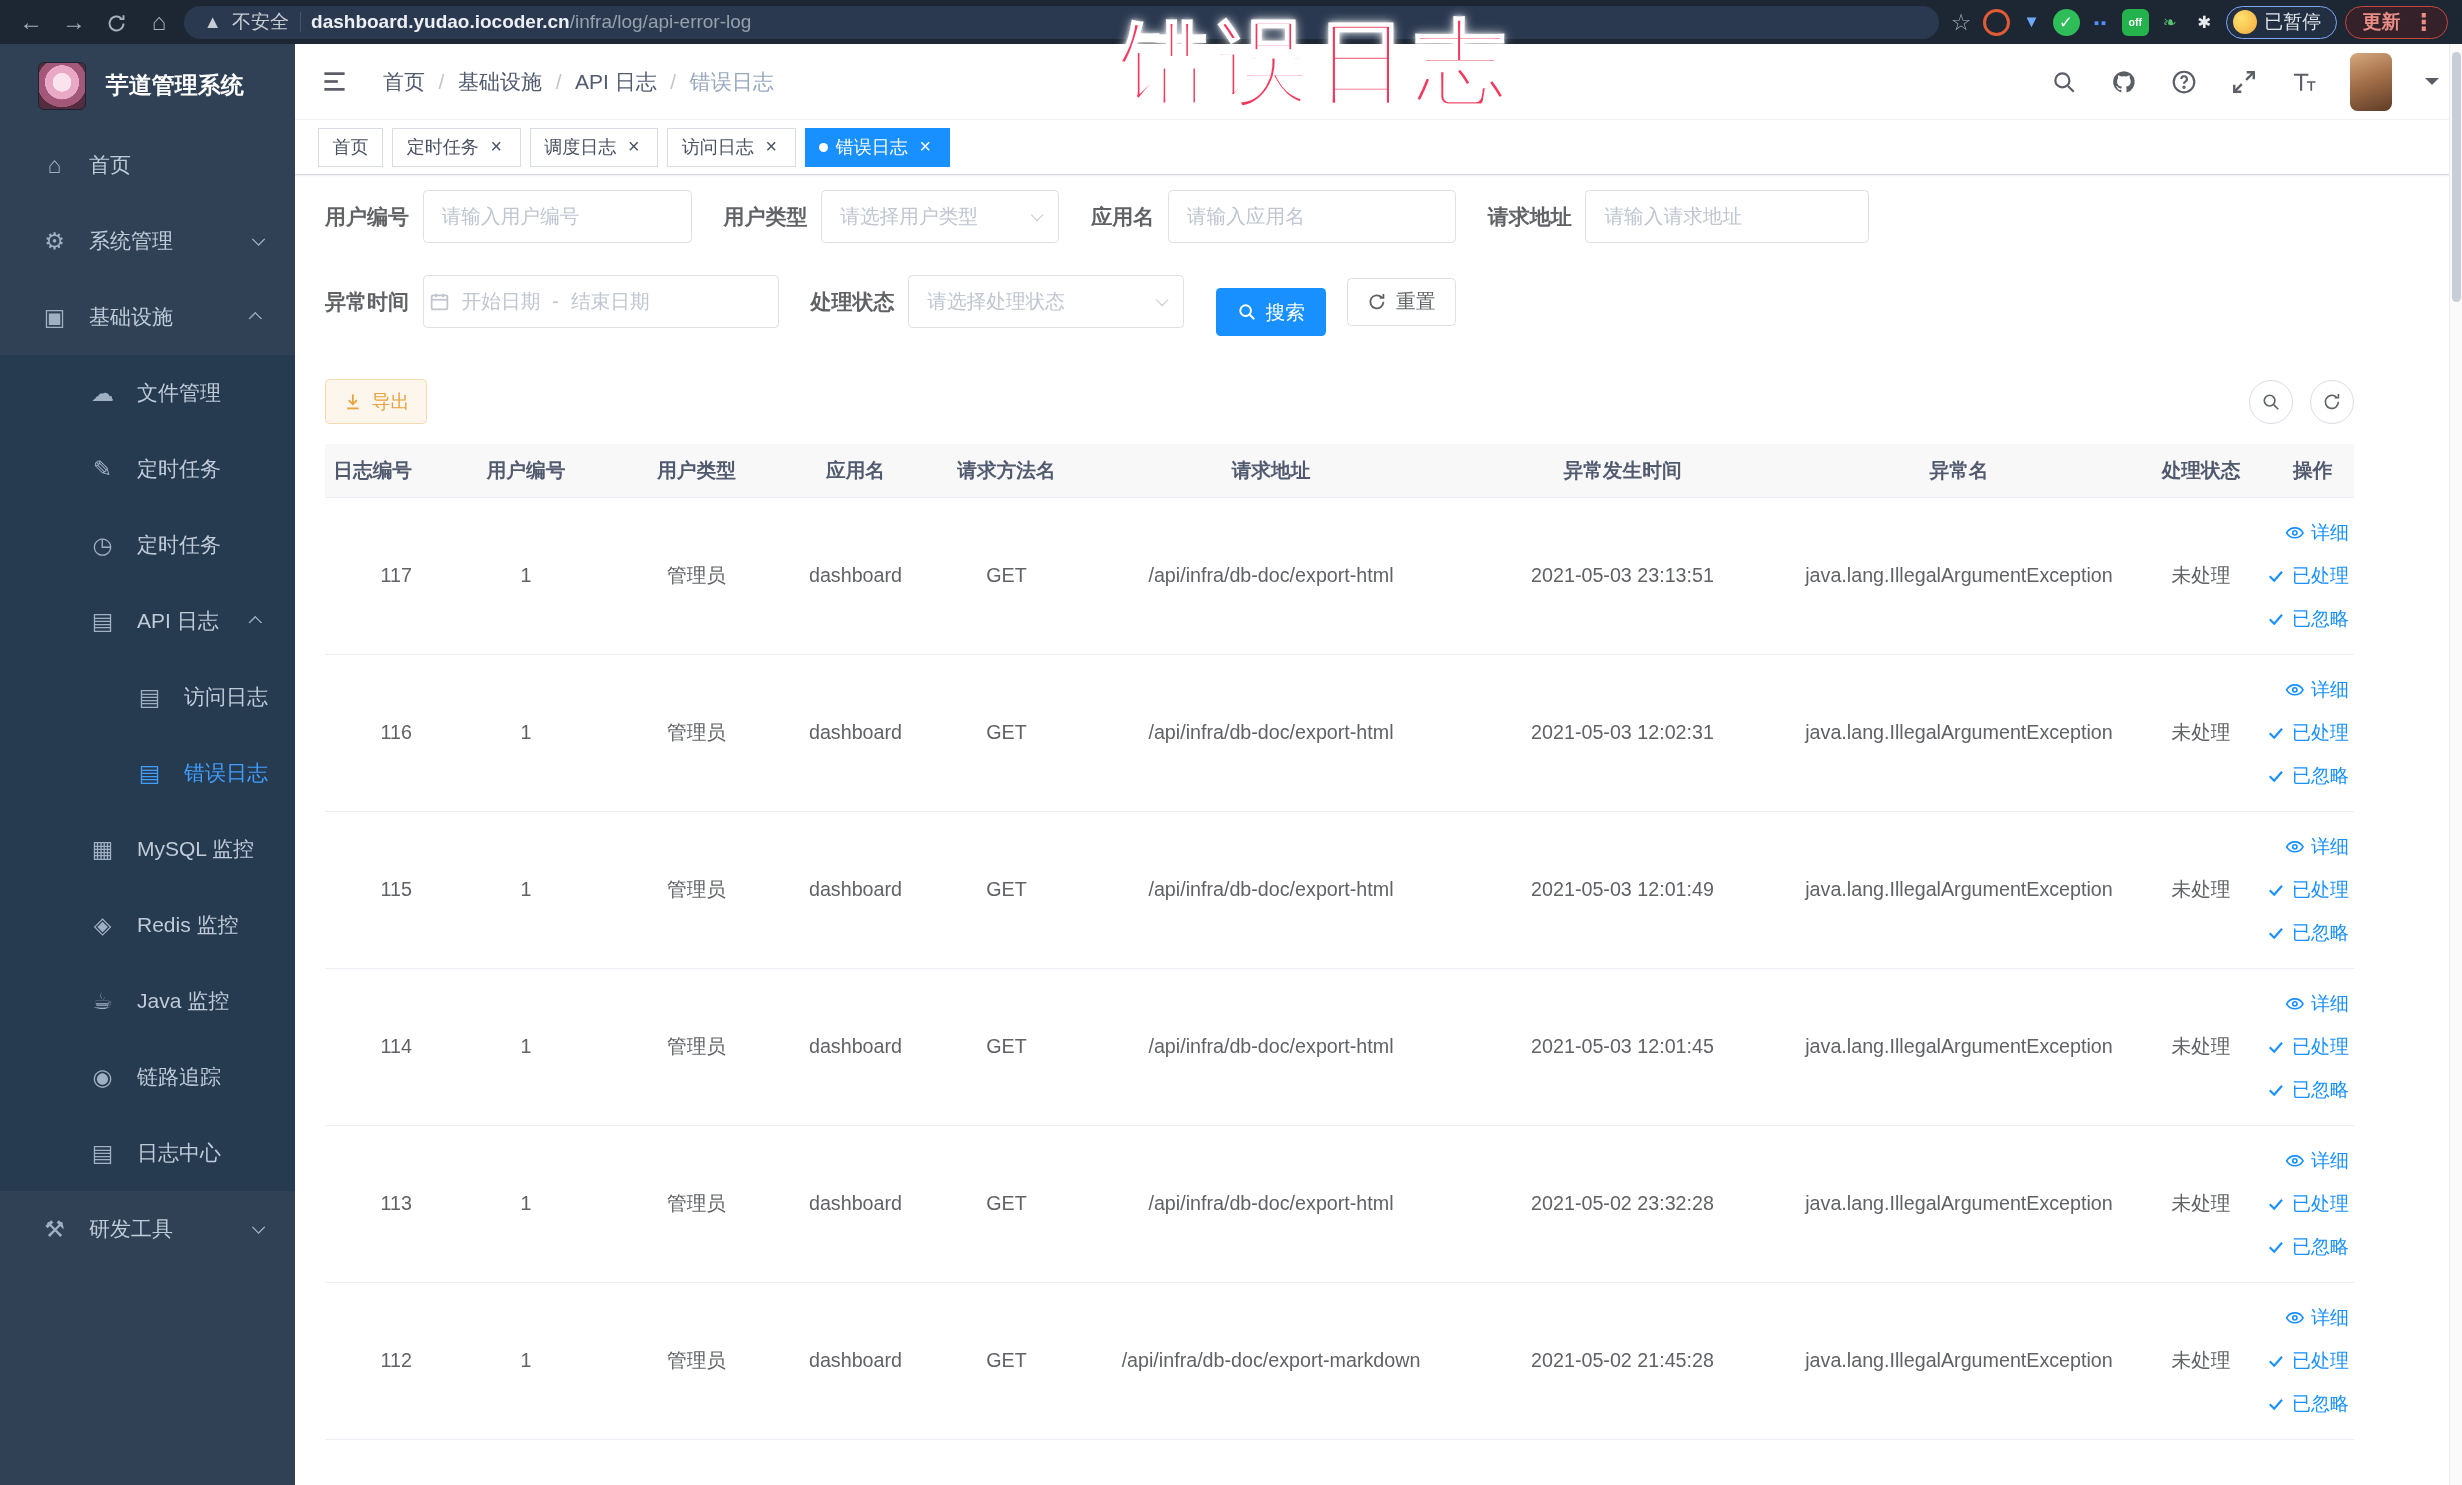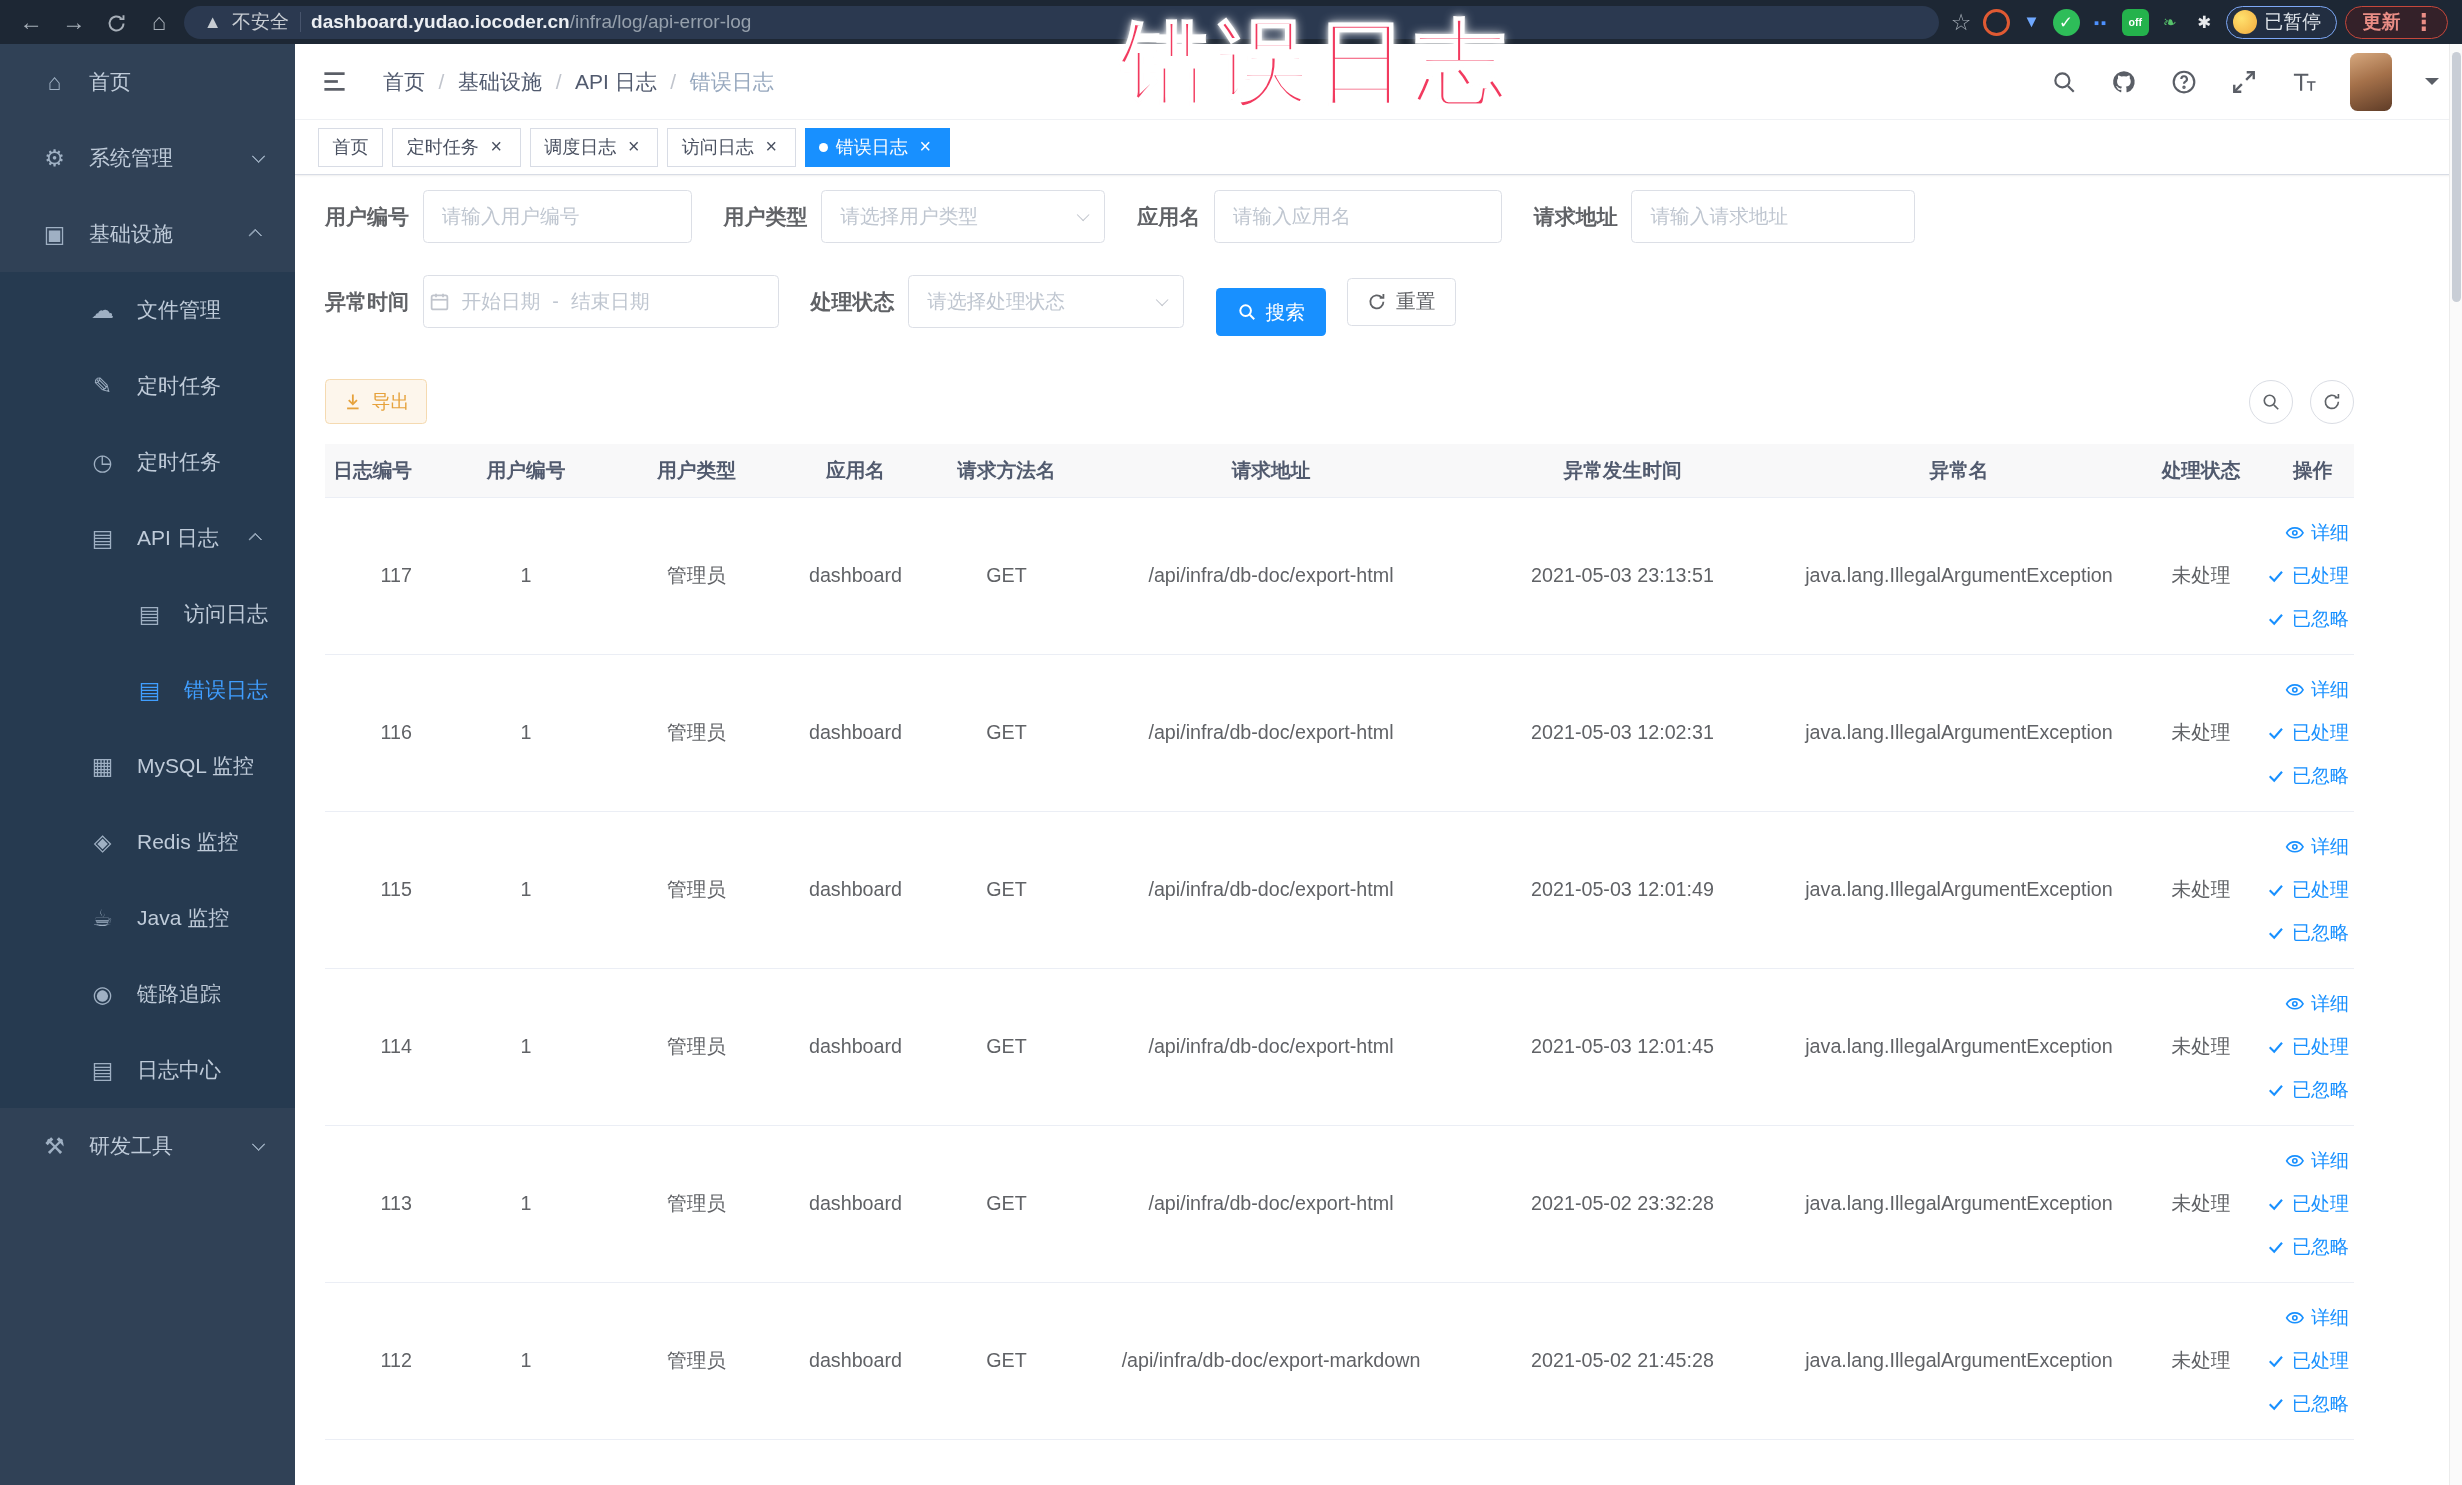--- a/index.html
+++ b/index.html
@@ -133,20 +133,24 @@
     <span class="emoji"></span>
     <span>已暂停</span>
   </span>
   <span class="update-pill">
     <span>更新</span>
     <span class="vdots">⋮</span>
   </span>
 </header>
 
 <aside class="sidebar">
+  <div class="logo-row">
+    <span class="logo-img"></span>
+    <span class="logo-title">芋道管理系统</span>
+  </div>
   <nav id="menu">
       <div class="menu-item lvl0">
         <span class="mi-icon">⌂</span>
         <span>首页</span>
       </div>
       <div class="menu-item lvl0">
         <span class="mi-icon">⚙</span>
         <span>系统管理</span>
         <span class="chev down"></span>
       </div>
@@ -290,21 +294,21 @@
         <span class="close">×</span>
       </span>
     </div>
 
   <div class="content">
     <div class="frow">
       <label class="flabel">用户编号</label>
       <input class="finput" style="width: 269px;" placeholder="请输入用户编号">
       <span class="gap"></span>
       <label class="flabel">用户类型</label>
-      <span class="fselect" style="width:284px">
+      <span class="fselect" style="width:238px">
         <span>请选择用户类型</span>
         <span class="sel-chev"></span>
       </span>
       <span class="gap"></span>
       <label class="flabel">应用名</label>
       <input class="finput" style="width: 288px;" placeholder="请输入应用名">
       <span class="gap"></span>
       <label class="flabel">请求地址</label>
       <input class="finput" style="width: 284px;" placeholder="请输入请求地址">
     </div>

